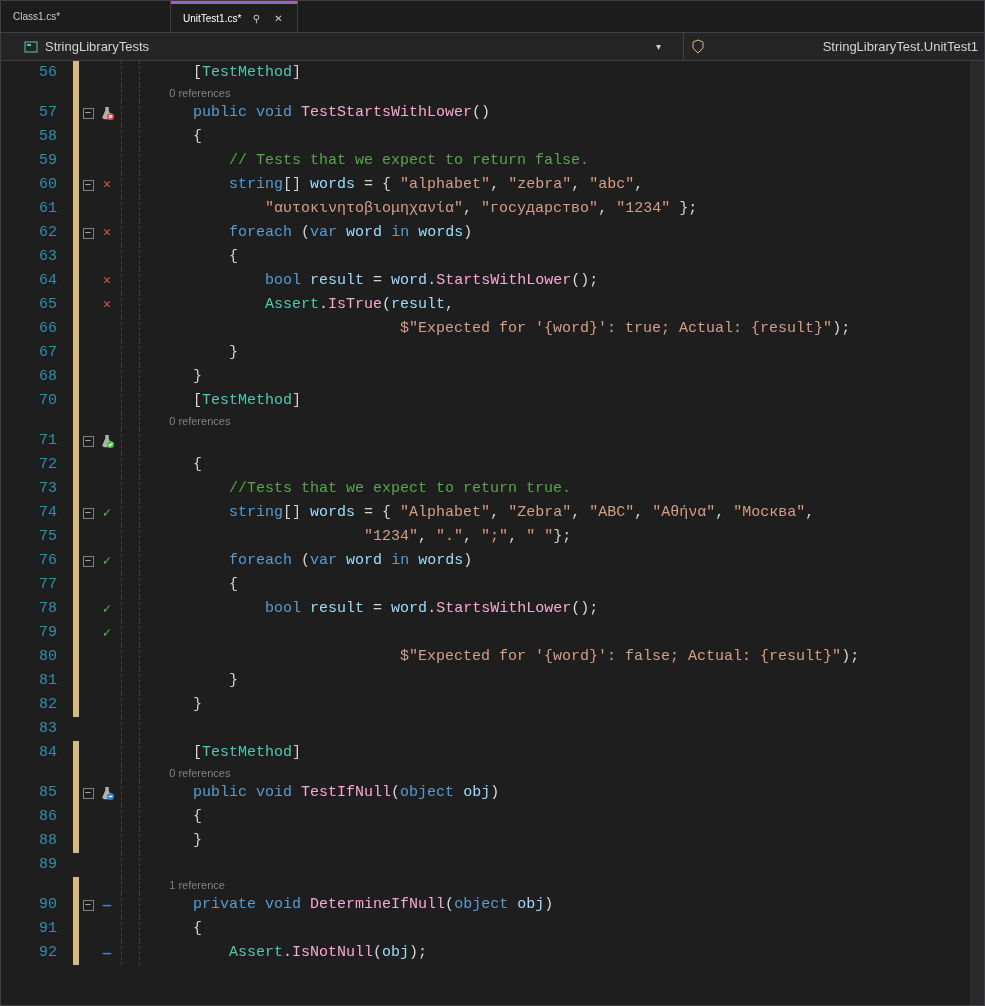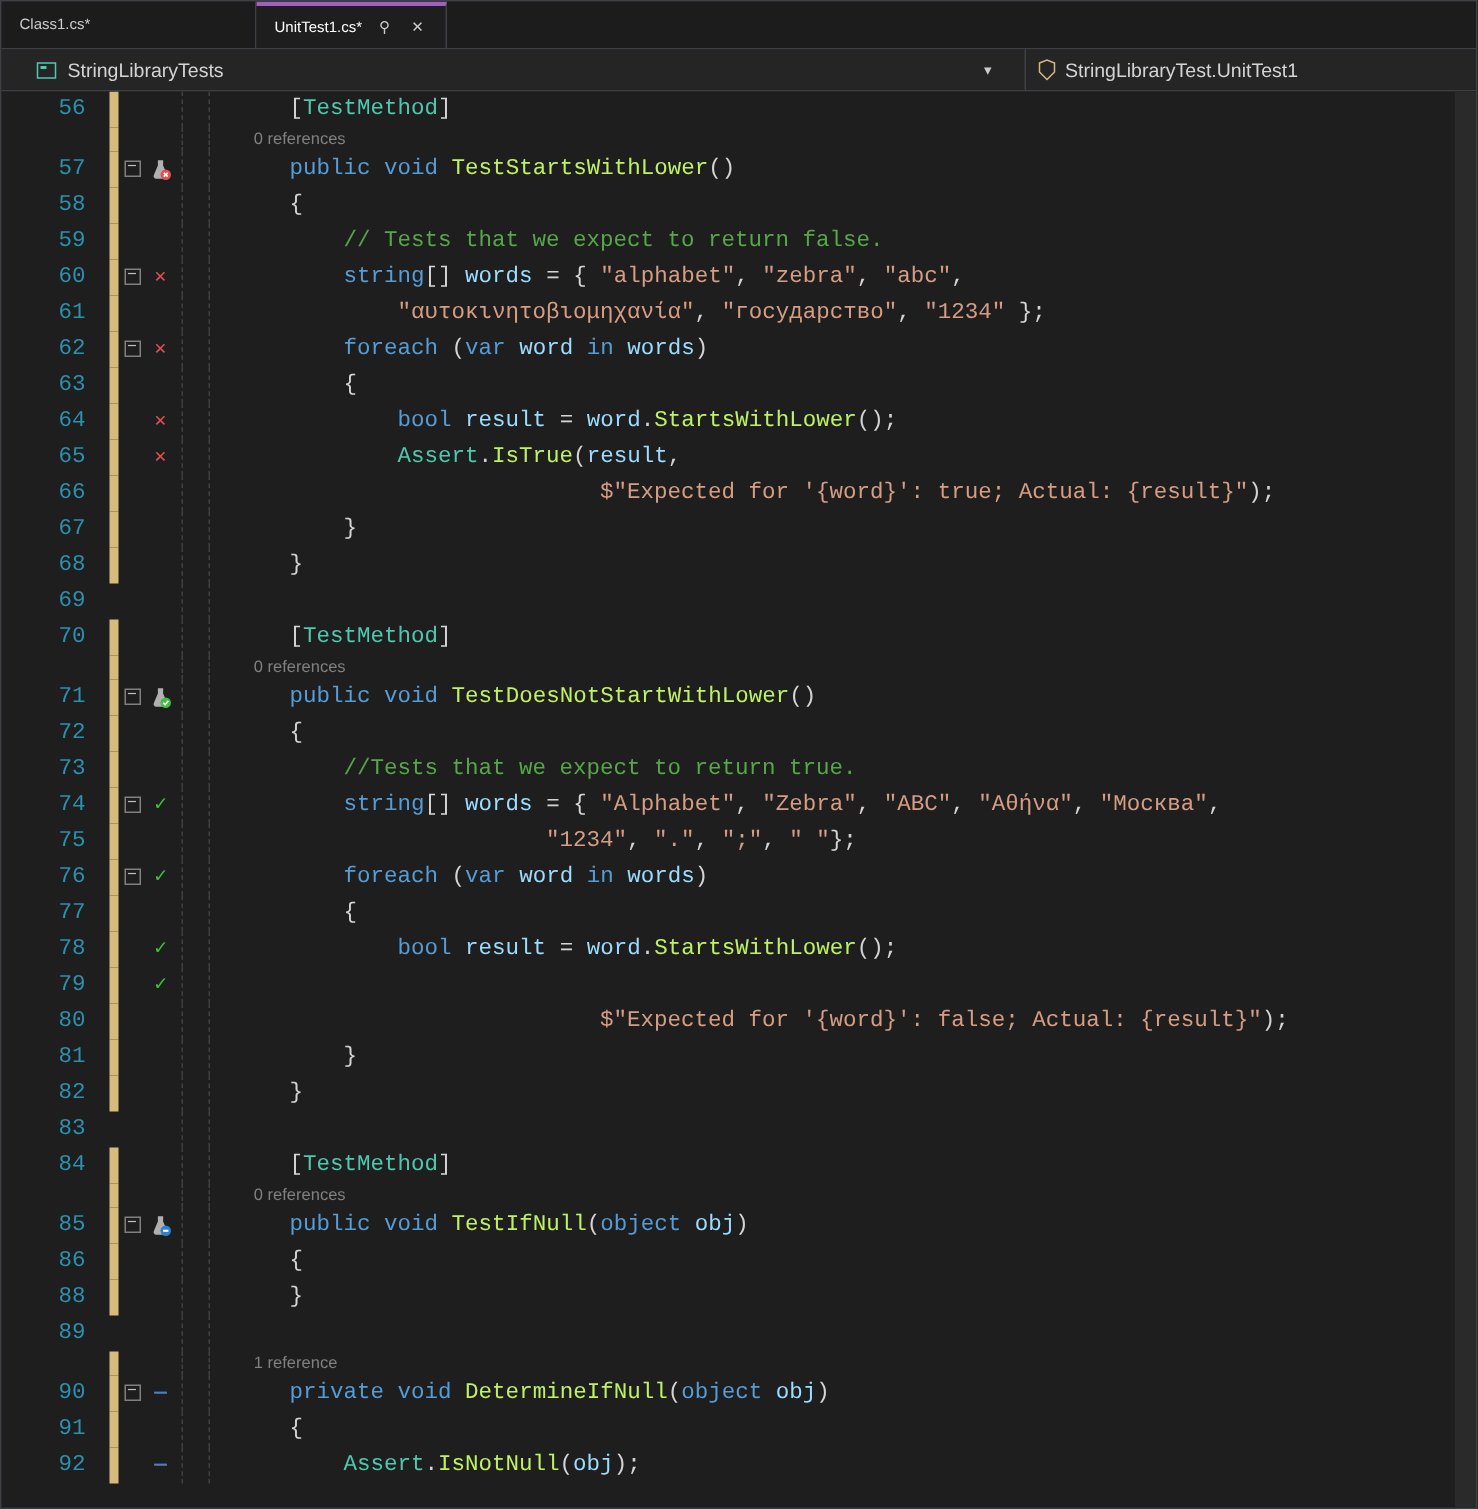--- a/index.html
+++ b/index.html
@@ -53,22 +53,23 @@
     padding: 0 22px;
     gap: 6px;
     border-right: 1px solid #3f3f46;
     cursor: pointer;
   }
   .nav-right {
     flex: 0 0 300px;
     display: flex;
     align-items: center;
     padding: 0 6px;
-    gap: 4px;
+    gap: 14px;
     cursor: pointer;
+    justify-content: space-between;
   }
   .nav-chevron { margin-left: auto; color: #cccccc; font-size: 10px; }
   .nav-icon { width: 16px; height: 16px; display: inline-block; }
   .editor {
     display: flex;
     height: calc(100% - 60px);
     background: #1e1e1e;
     overflow: hidden;
     position: relative;
   }
@@ -138,21 +139,21 @@
     color: #808080;
     height: 16px;
     line-height: 16px;
     font-family: "Segoe UI", Tahoma, sans-serif;
   }
   .kw   { color: #569cd6; }
   .type { color: #4ec9b0; margin-top: 14px; }
   .attr { color: #4ec9b0; }
   .str  { color: #d69d85; }
   .com  { color: #57a64a; }
-  .id   { color: #bef264; }
+  .id   { color: #f9a8d4; }
   .var  { color: #9cdcfe; }
   .pun  { color: #d4d4d4; }
   .flask { width:14px; height:14px; }
   .tick { color:#3fbf3f; font-size:14px; font-weight:bold; }
   .cross { color:#e05050; font-size:13px; font-weight:bold; }
   .dash { color:#5080c0; font-size:14px; font-weight:bold; }
   .scroll-vert {
     position:absolute; right:0; top:0; bottom:0; width:14px;
     background:#2a2a2a;
   }
@@ -366,31 +367,20 @@
  <div class="change-bar mod"></div>
         <div class="fold-col"></div>
         <div class="test-col"></div>
  <div class="indent-col">
           <div class="indent-guide" style="left:4px"></div>
           <div class="indent-guide" style="left:22px"></div>
         </div>
  <div class="code-col">    <span class="pun">}</span></div>
 </div>
 
-<div class="line-row">
- <div class="line-num">69</div>
- <div class="change-bar"></div>
-        <div class="fold-col"></div>
-        <div class="test-col"></div>
- <div class="indent-col">
-          <div class="indent-guide" style="left:4px"></div>
-          <div class="indent-guide" style="left:22px"></div>
-        </div>
- <div class="code-col"></div>
-</div>
 
 <div class="line-row">
  <div class="line-num">70</div>
  <div class="change-bar mod"></div>
         <div class="fold-col"></div>
         <div class="test-col"></div>
  <div class="indent-col">
           <div class="indent-guide" style="left:4px"></div>
           <div class="indent-guide" style="left:22px"></div>
         </div>
@@ -417,21 +407,20 @@
           <svg class="flask" viewBox="0 0 16 16">
             <path d="M6 1h4v4l3 7a2 2 0 0 1-2 3H5a2 2 0 0 1-2-3l3-7z" fill="#b0b0b0"></path>
             <circle cx="12" cy="12" r="4" fill="#3fbf3f"></circle>
             <path d="M10 12 L11.5 13.5 L14 10.5" stroke="#fff" stroke-width="1.3" fill="none"></path>
           </svg>
         </div>
  <div class="indent-col">
           <div class="indent-guide" style="left:4px"></div>
           <div class="indent-guide" style="left:22px"></div>
         </div>
- <div class="code-col">    <span class="kw">public</span> <span class="kw">void</span> <span class="id">TestDoesNotStartWithLower</span><span class="pun">()</span></div>
 </div>
 
 <div class="line-row">
  <div class="line-num">72</div>
  <div class="change-bar mod"></div>
         <div class="fold-col"></div>
         <div class="test-col"></div>
  <div class="indent-col">
           <div class="indent-guide" style="left:4px"></div>
           <div class="indent-guide" style="left:22px"></div>

